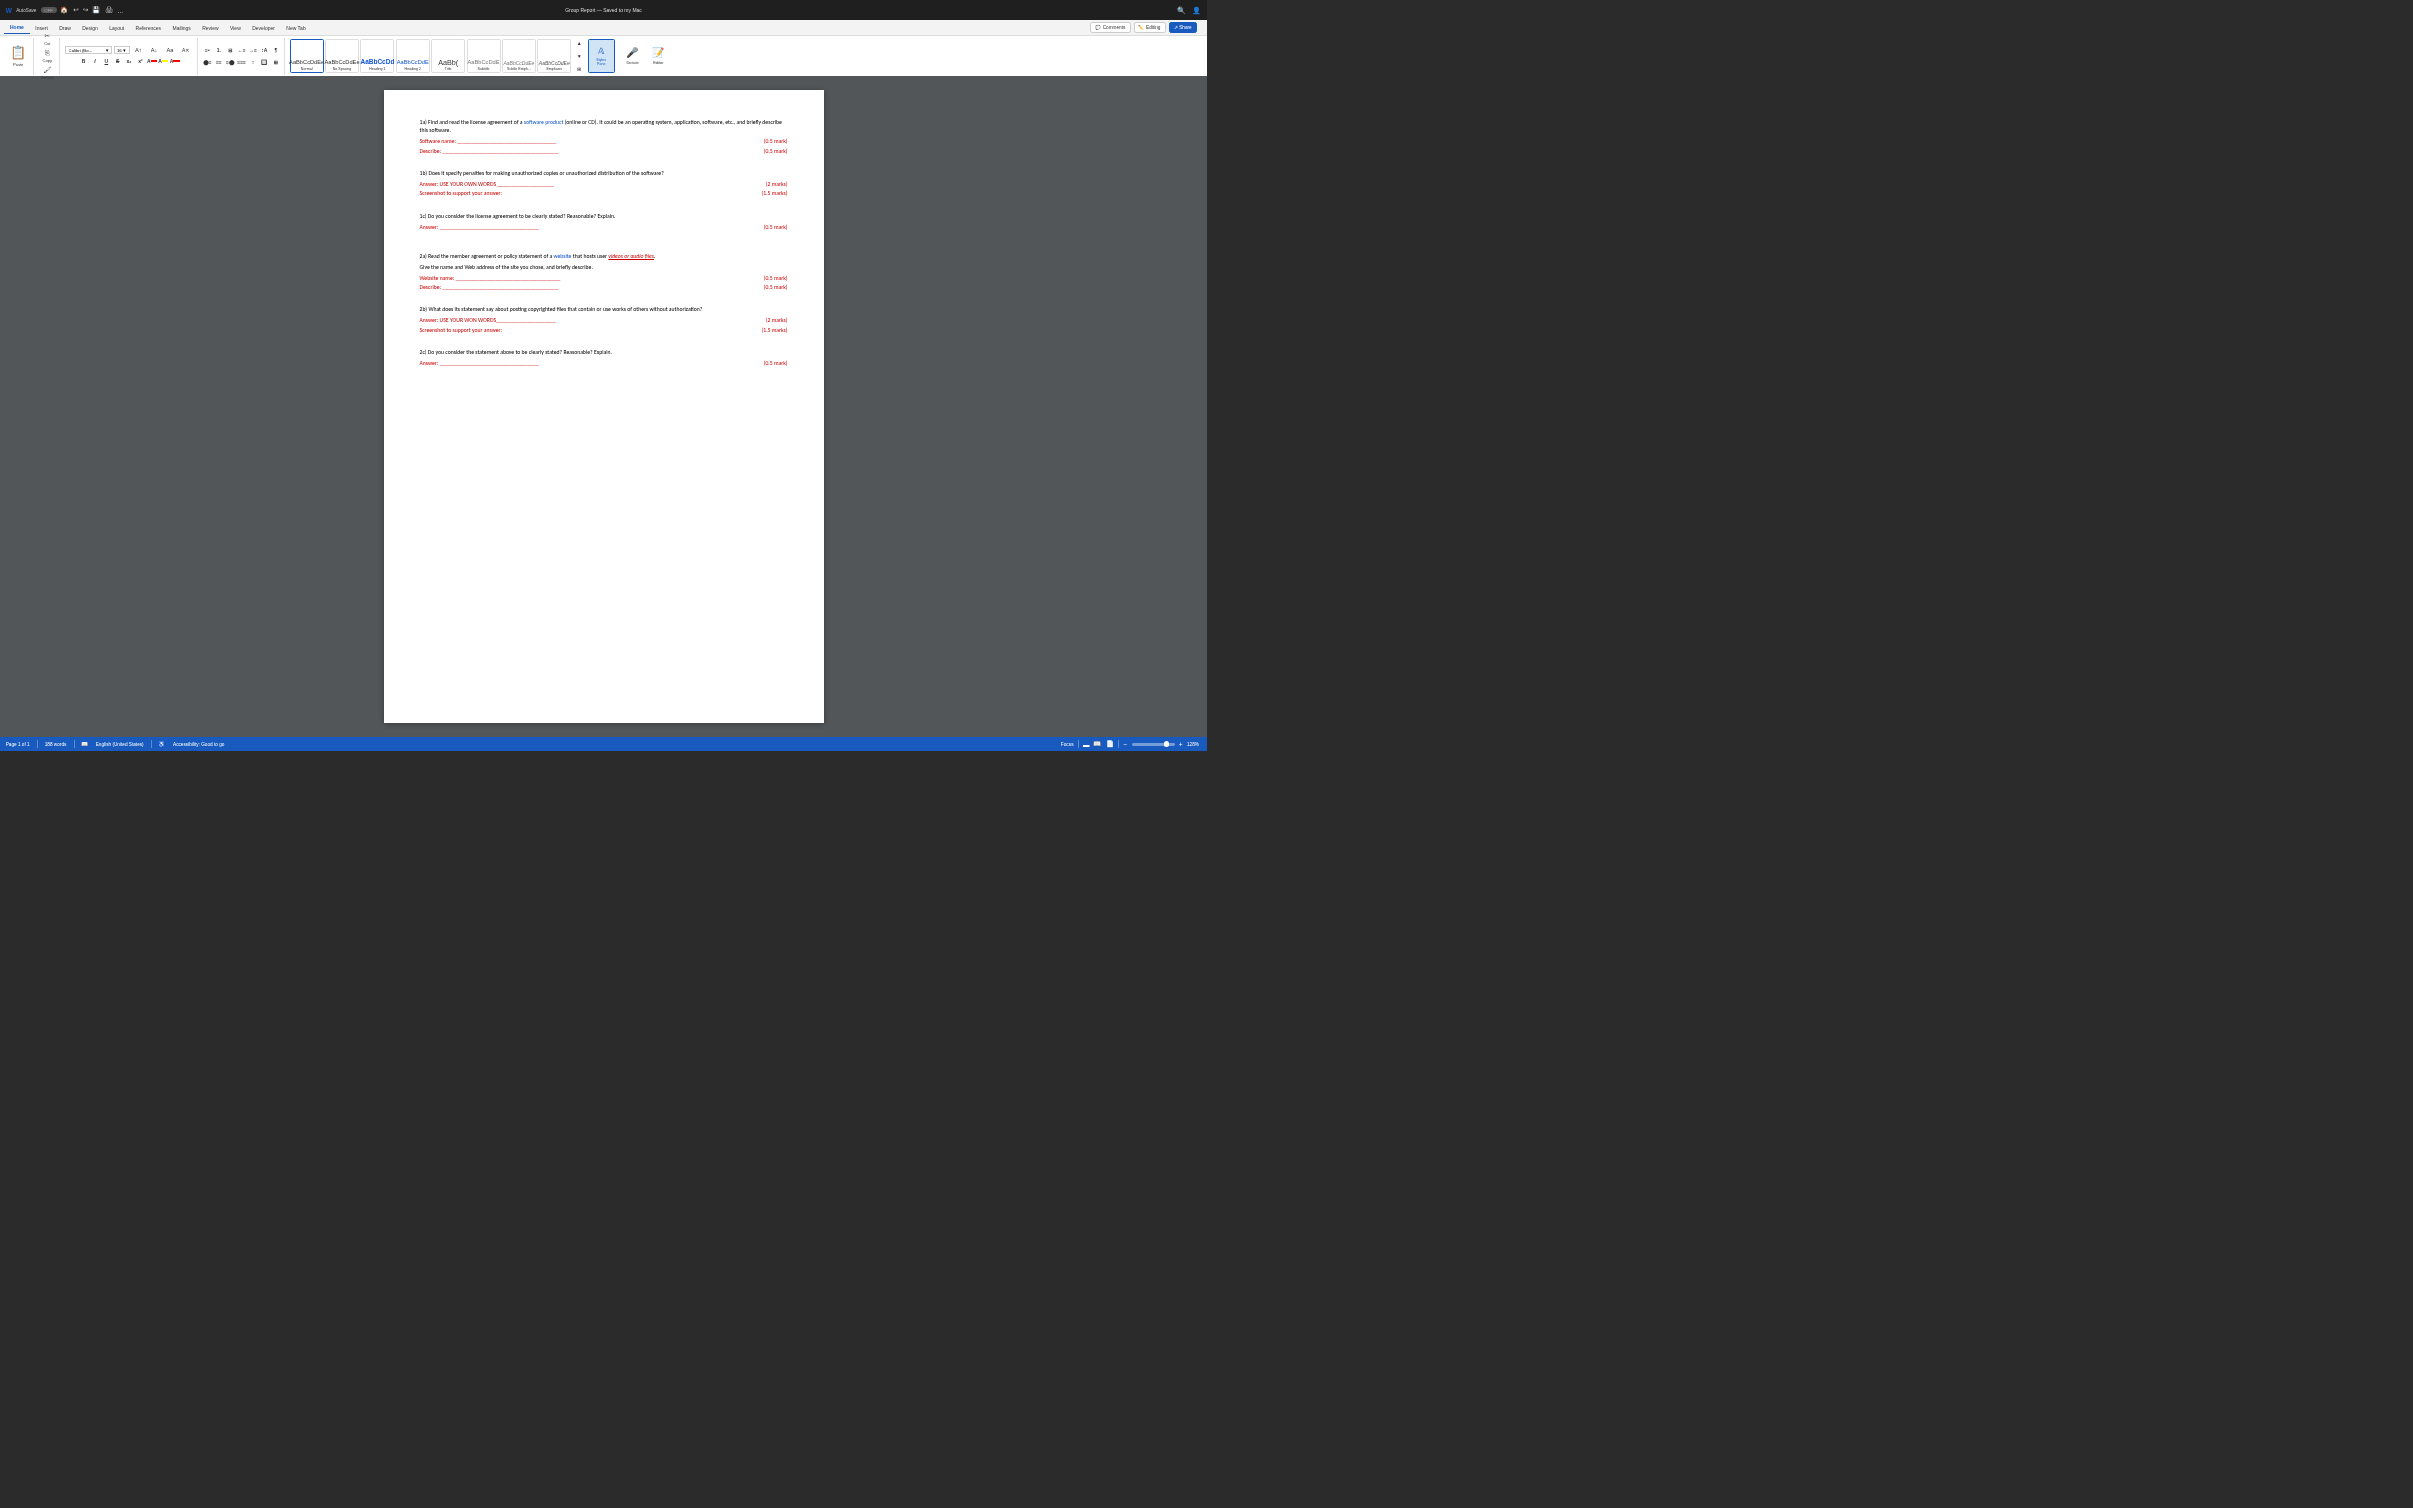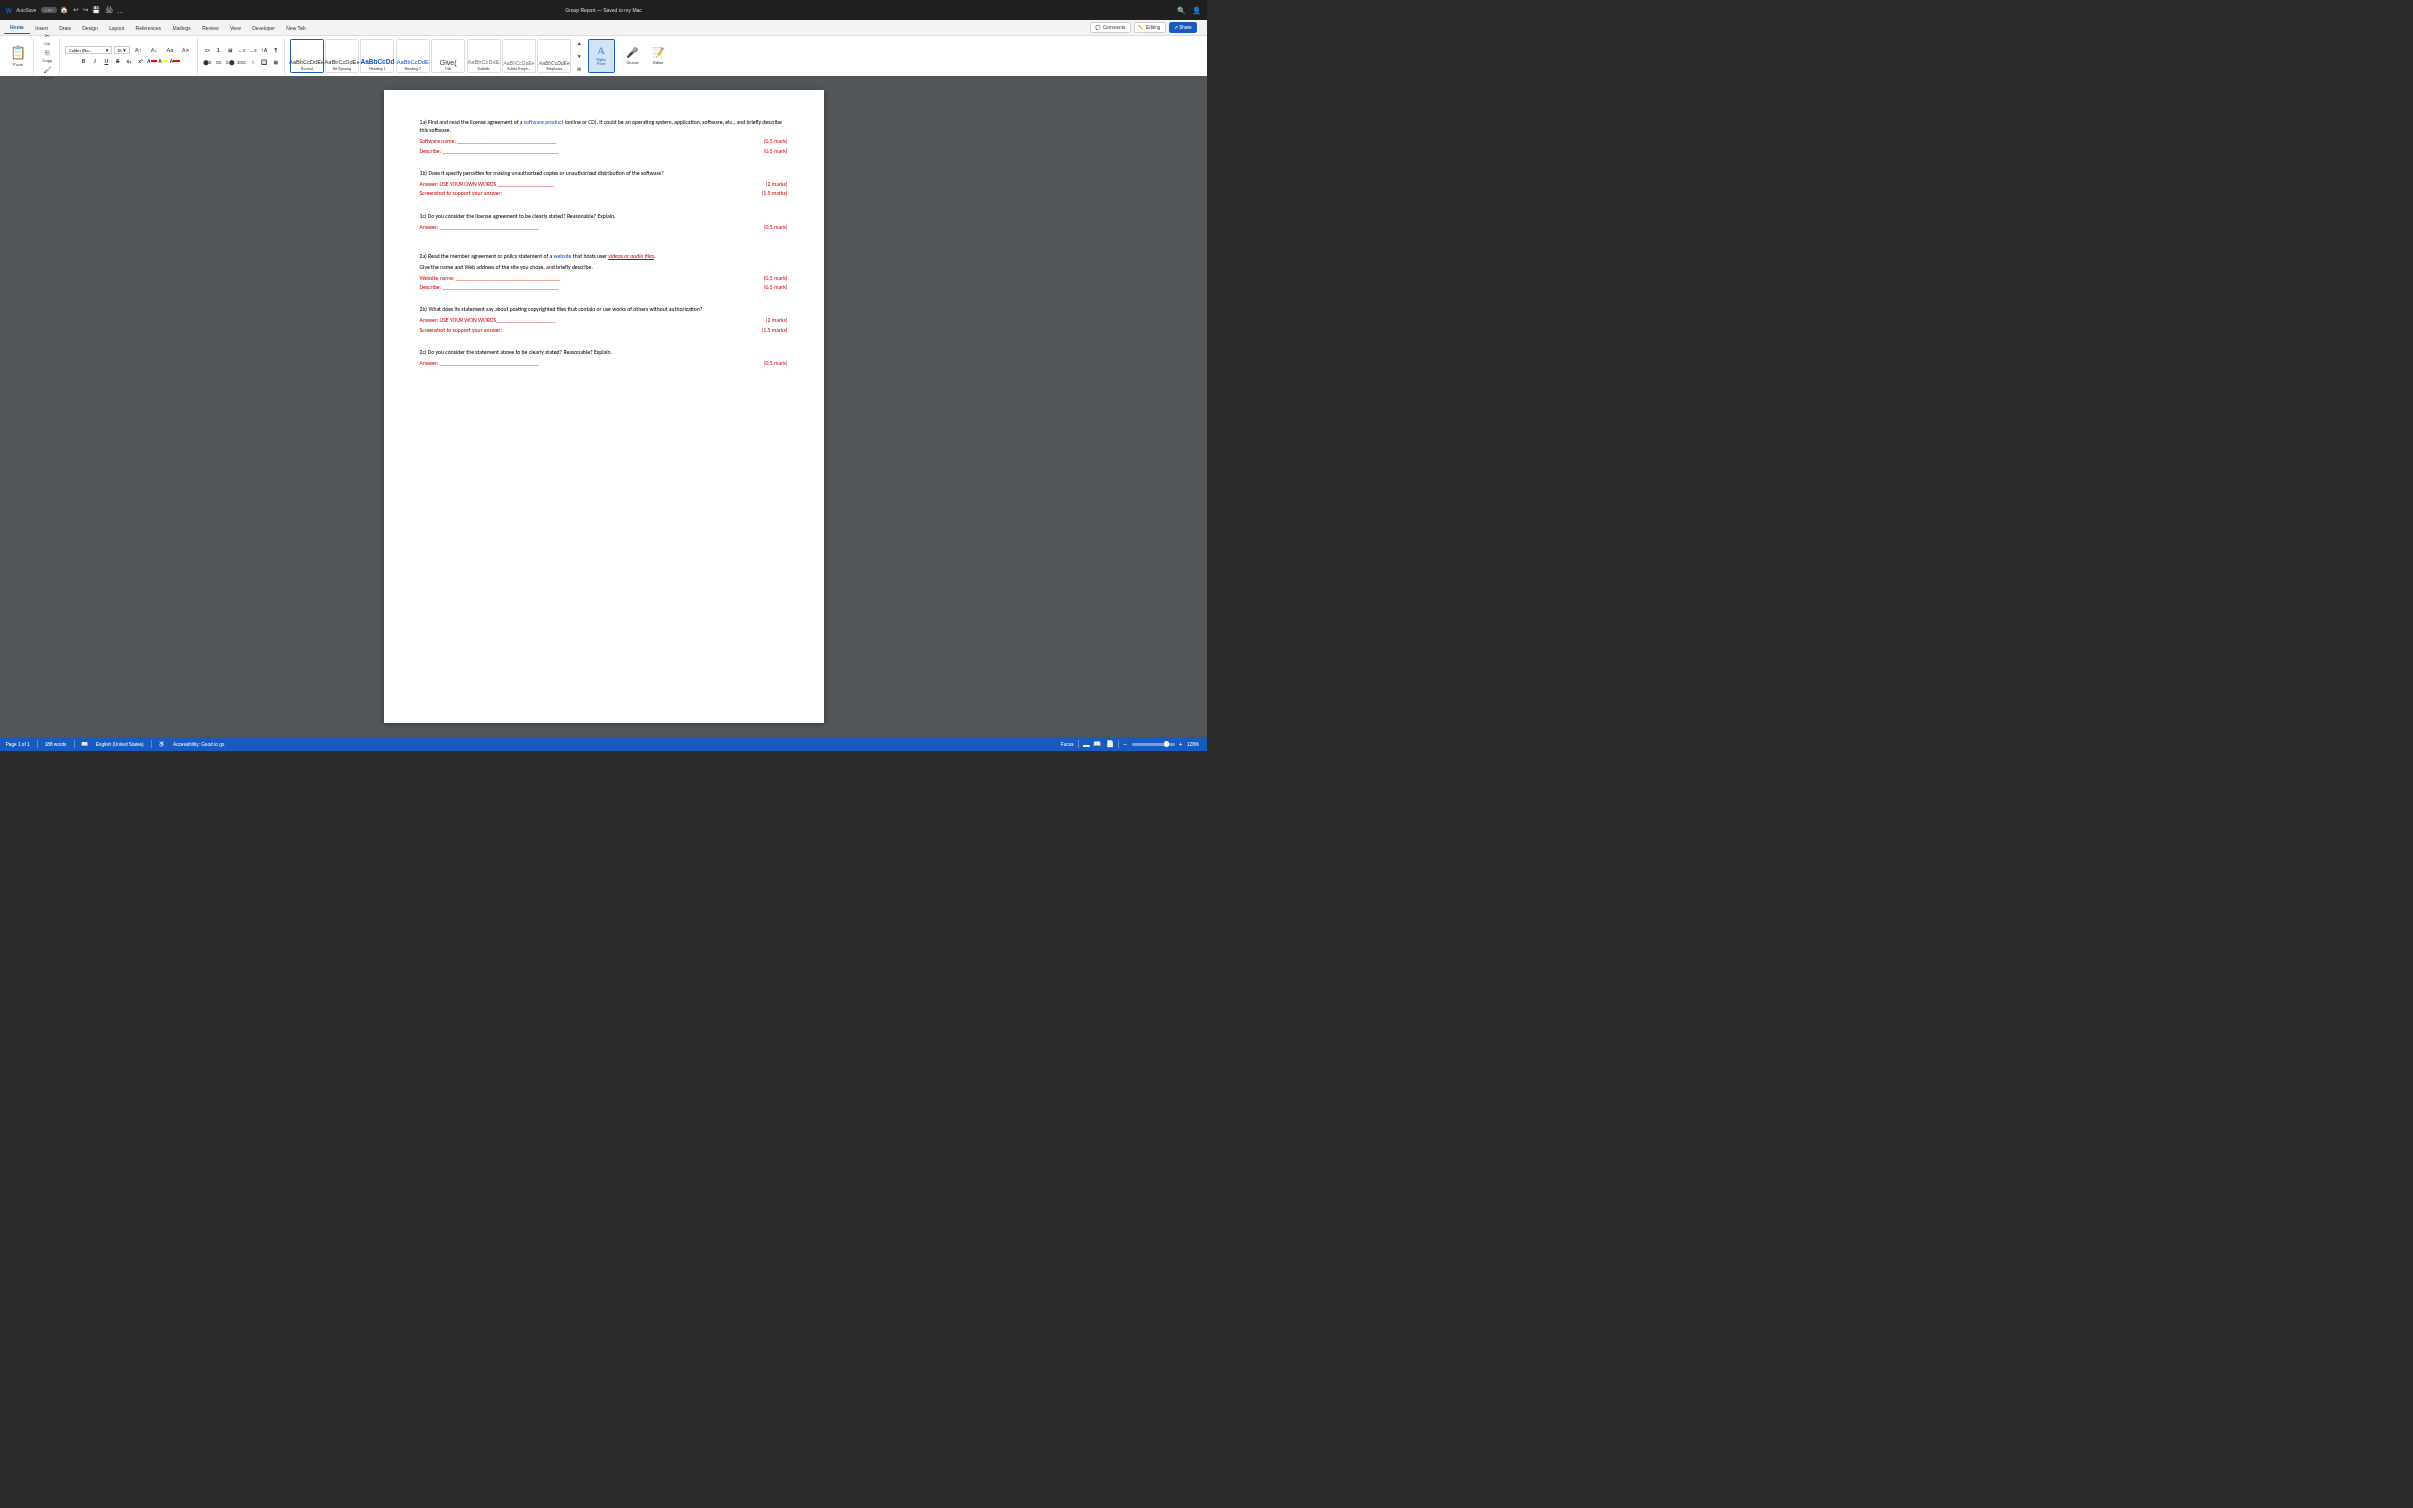--- a/index.html
+++ b/index.html
@@ -392,21 +392,21 @@
         <div class="preview" style="font-size:6.5px; color:#1155cc; font-weight:bold;">AaBbCcDd</div>
         <div class="name">Heading 1</div>
       </div>
 
       <div class="style-block">
         <div class="preview" style="font-size:5.7px; color:#1155cc;">AaBbCcDdE</div>
         <div class="name">Heading 2</div>
       </div>
 
       <div class="style-block">
-        <div class="preview" style="font-size:7.2px; color:#333;">Give(</div>
+        <div class="preview" style="font-size:7.2px; color:#333;">AaBb(</div>
         <div class="name">Title</div>
       </div>
 
       <div class="style-block">
         <div class="preview" style="font-size:5.7px; color:#777;">AaBbCcDdE</div>
         <div class="name">Subtitle</div>
       </div>
 
       <div class="style-block">
         <div class="preview" style="font-size:5px; color:#777; font-style:italic;">AaBbCcDdEe</div>

